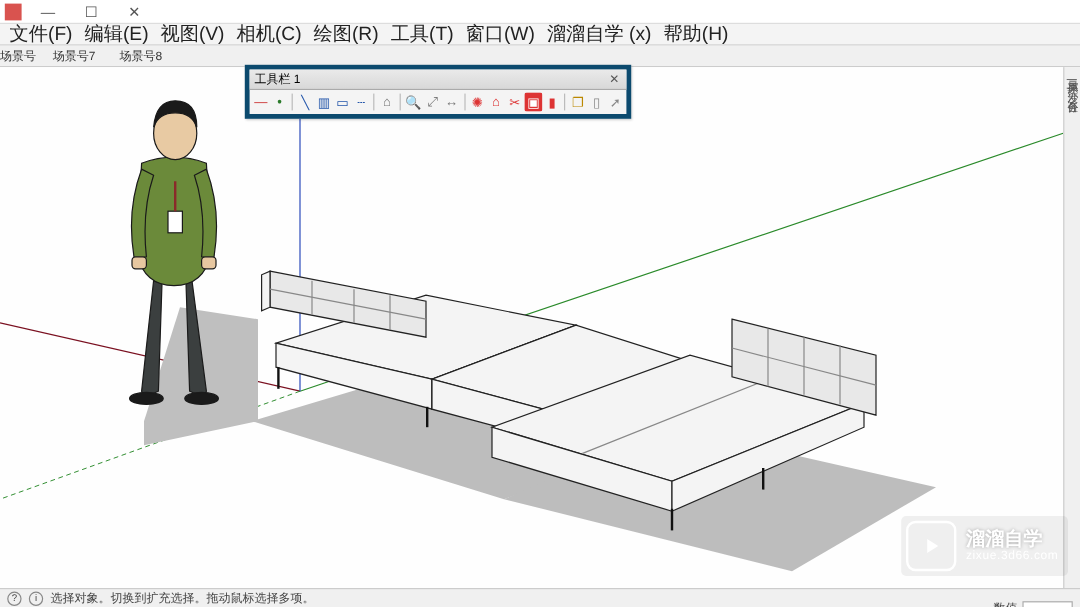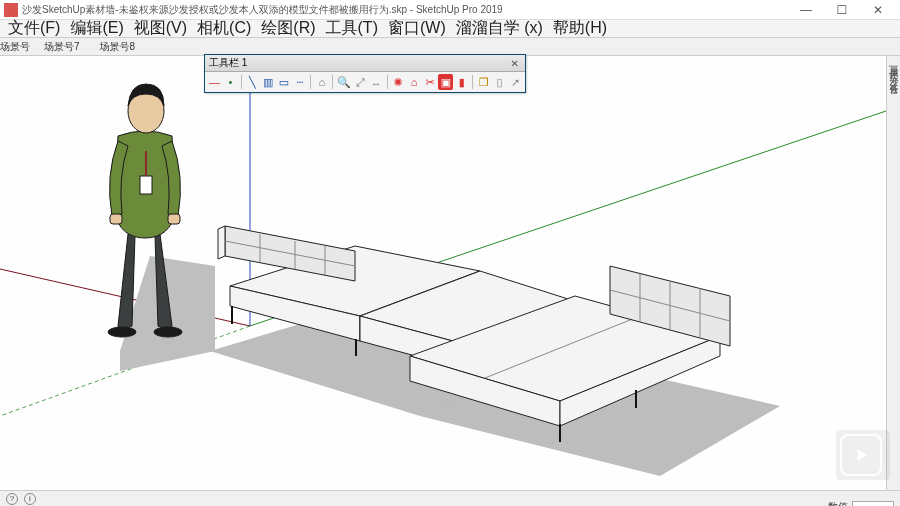--- a/index.html
+++ b/index.html
@@ -28,41 +28,40 @@
 .right-bar { position: absolute; right: 0; top: 56px; bottom: 16px; width: 14px; background: #f0f0f0; border-left: 1px solid #ccc; writing-mode: vertical-rl; font-size: 9px; color: #555; padding-top: 4px; text-align: left; }
 
 
 .status-bar { position: absolute; bottom: 0; left: 0; right: 0; height: 16px; background: #f0f0f0; border-top: 1px solid #ccc; display: flex; align-items: center; font-size: 10px; color: #444; padding: 0 6px; }
 .status-left { display: flex; align-items: center; gap: 6px; flex: 1; }
 .status-right { display: flex; align-items: center; gap: 4px; margin-top: 16px; }
 .status-icon { width: 12px; height: 12px; border: 1px solid #888; border-radius: 50%; display: inline-flex; align-items: center; justify-content: center; font-size: 8px; }
 .dim-box { border: 1px solid #aaa; background: #fff; padding: 0 20px; height: 12px; line-height: 12px; }
 
 
-.float-toolbar { position: absolute; top: 54px; left: 204px; width: 322px; background: #f4f4f4; border: 1px solid #0c4a6e; box-shadow: 1px 1px 2px rgba(0,0,0,.2); z-index: 10; }
+.float-toolbar { position: absolute; top: 54px; left: 204px; width: 322px; background: #f4f4f4; border: 4px solid #0c4a6e; box-shadow: 1px 1px 2px rgba(0,0,0,.2); z-index: 10; }
 .float-title { background: linear-gradient(#eaeaea,#d8d8d8); font-size: 10px; padding: 1px 4px; border-bottom: 1px solid #aaa; display:flex; align-items:center; justify-content: space-between;}
 .float-title .x { font-size:10px; color:#555; padding:0 2px;}
 .tool-row { display: flex; align-items: center; padding: 2px; gap: 1px; }
 .tool-btn { width: 16px; height: 16px; display: flex; align-items: center; justify-content: center; font-size: 11px; border: 1px solid transparent; }
 .sep { width: 1px; height: 14px; background: #bbb; margin: 0 2px; }
 
 
 .watermark { position: absolute; right: 10px; bottom: 26px; display: flex; align-items: center; gap: 8px; color: #fff; background: rgba(0,0,0,.06); padding: 4px 8px 4px 4px; border-radius: 4px; }
 .wm-play { width: 42px; height: 42px; border: 2px solid #fff; border-radius: 8px; display: flex; align-items: center; justify-content: center; background: rgba(255,255,255,.05); }
 .wm-play svg { width: 20px; height: 20px; }
 .wm-text { display: flex; flex-direction: column; align-items: flex-start; line-height: 1.1; }
 .wm-text .cn { font-size: 16px; font-weight: bold; color: #fff; text-shadow: 0 0 3px rgba(0,0,0,.3); }
 .wm-text .url { font-size: 10px; color: #fff; letter-spacing: .5px; }
 </style>
 </head>
 <body>
 
 <div class="title-bar">
   <span class="icon-app"></span>
-  <span class="title">沙发SketchUp素材墙-未鉴权来源沙发授权或沙发本人双添的模型文件都被搬用行为.skp - SketchUp Pro 2019</span>
   <div class="win-controls">
     <div class="win-btn">—</div>
     <div class="win-btn">☐</div>
     <div class="win-btn close">✕</div>
   </div>
 </div>
 
 <div class="menu-bar">
   <span class="menu-item">文件(F)</span>
   <span class="menu-item">编辑(E)</span>
@@ -189,26 +188,31 @@
 </div>
 
 <div class="right-bar">
   <span>显示 还原 | 沙发 | 任务台</span>
 </div>
 
 <div class="status-bar">
   <div class="status-left">
     <span class="status-icon">?</span>
     <span class="status-icon">i</span>
+    <span>选择对象。切换到扩充选择。拖动鼠标选择多项。</span>
   </div>
   <div class="status-right">
     <span>数值</span>
     <span class="dim-box"></span>
   </div>
 </div>
 
 <div class="watermark">
   <div class="wm-play">
     <svg viewBox="0 0 24 24">
         <path d="M8 5 L19 12 L8 19 Z" fill="#fff"></path>
       </svg>
   </div>
+  <div class="wm-text">
+    <span class="cn">溜溜自学</span>
+    <span class="url">zixue.3d66.com</span>
+  </div>
 </div>
 
 </body></html>

